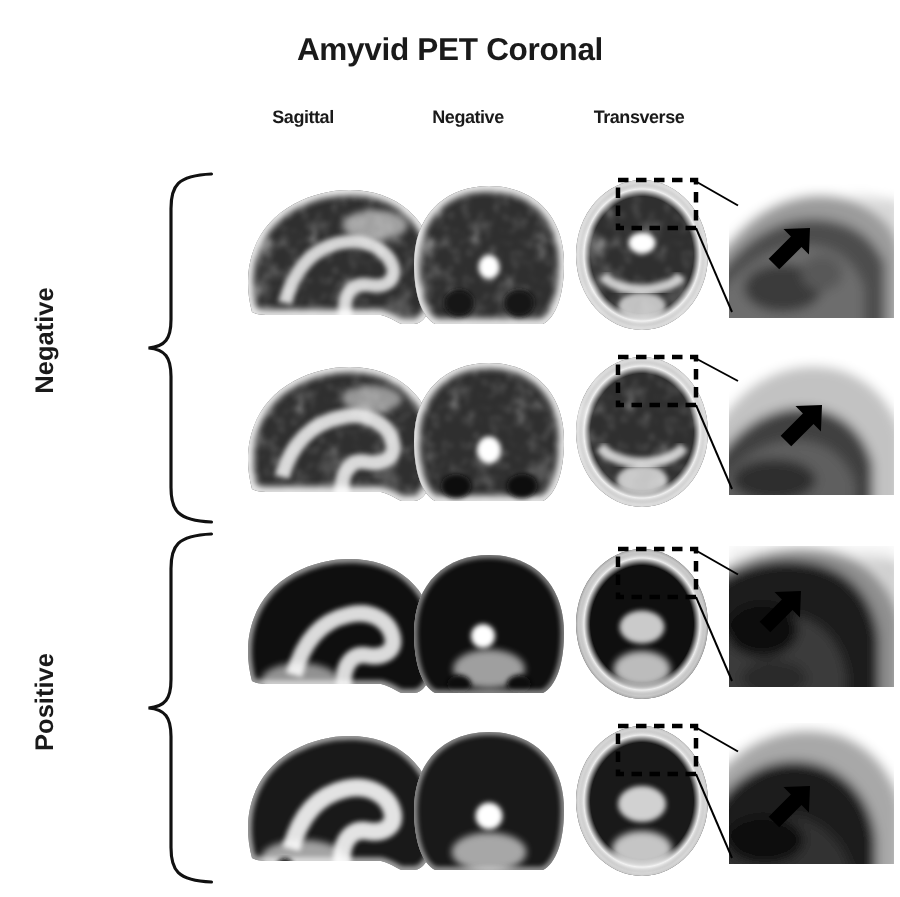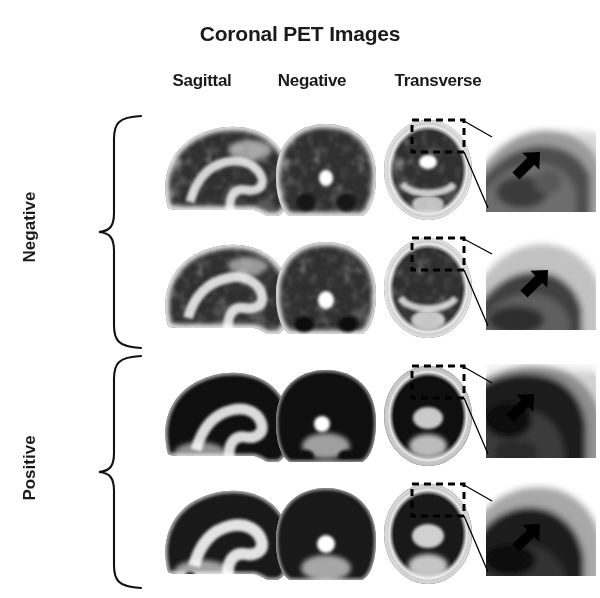--- a/index.html
+++ b/index.html
@@ -17,47 +17,47 @@
     position:absolute;
     left:0;top:22px;width:600px;
     text-align:center;
     font-size:21px;font-weight:bold;
     letter-spacing:-0.2px;
     color:#1a1a1a;
   }
   .colhead{
     position:absolute;
     top:71px;
-    font-size:17px;font-weight:bold;
+    font-size:12px;font-weight:bold;
     color:#1a1a1a;
     text-align:center;
     letter-spacing:-0.3px;
   }
   #head-sagittal{left:146px;width:112px;}
   #head-coronal{left:258px;width:108px;}
-  #head-transverse{left:376px;width:124px;}
+  #head-transverse{left:364px;width:124px;}
 
   .grouplabel{
     position:absolute;
     font-size:17px;font-weight:bold;
     color:#1a1a1a;
     transform-origin:50% 50%;
     text-align:center;
     white-space:nowrap;
   }
   #label-negative{left:-30px;top:217px;width:120px;transform:rotate(-90deg);}
   #label-positive{left:-30px;top:458px;width:120px;transform:rotate(-90deg);}
   .svgroot{position:absolute;left:0;top:0;width:600px;height:598px;overflow:visible;pointer-events:none;}
 </style>
 </head>
 <body>
 
 <div id="figure">
 
-  <div class="title">Coronal PET Images</div>
+  <div class="title">Amyvid PET Coronal</div>
 
   <div class="colhead" id="head-sagittal">Sagittal</div>
   <div class="colhead" id="head-coronal">Negative</div>
   <div class="colhead" id="head-transverse">Transverse</div>
 
   <div class="grouplabel" id="label-negative">Negative</div>
   <div class="grouplabel" id="label-positive">Positive</div>
 
   <svg class="svgroot" viewBox="0 0 600 598">
     <defs>

